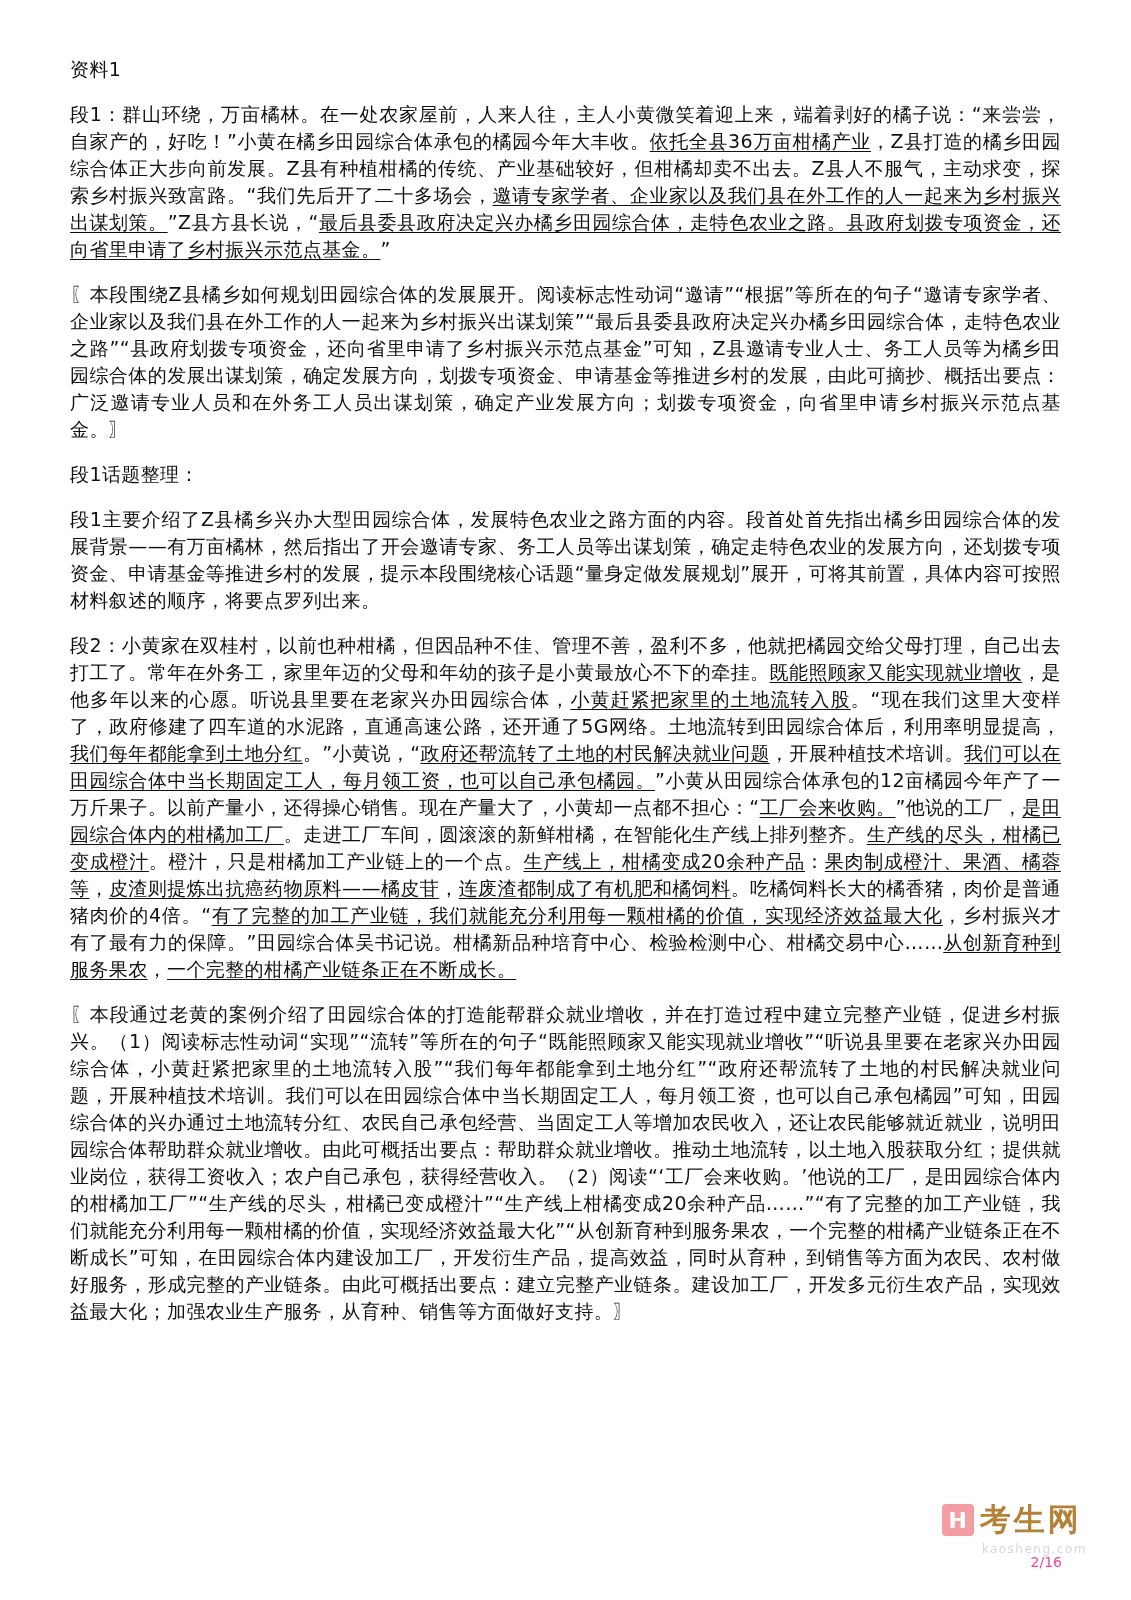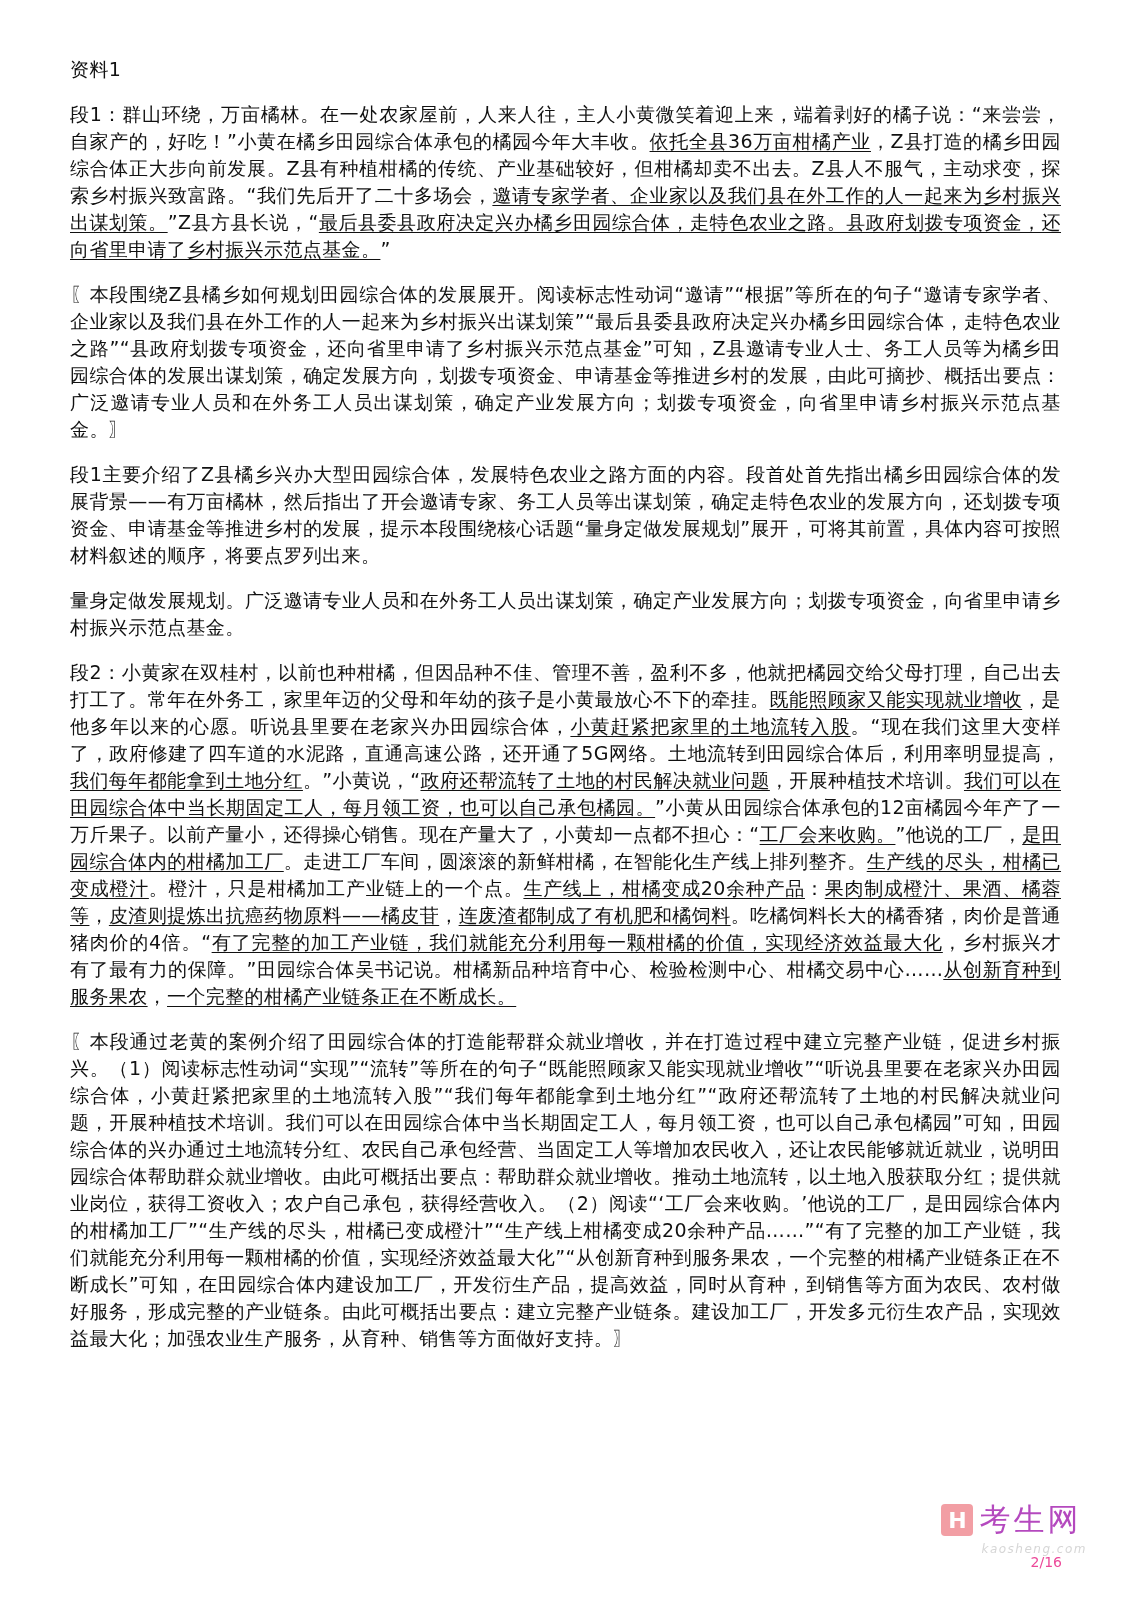--- a/index.html
+++ b/index.html
@@ -40,50 +40,49 @@
     border-radius: 4px;
     background: #f0868e;
     color: #ffffff;
     font-weight: 700;
     font-size: 22px;
     display: flex; align-items: center; justify-content: center;
   }
   .wm-icon::before { content: "H"; }
   .wm-title {
     font-size: 31px;
-    font-weight: 400;
-    color: #a21caf;
+    font-weight: 700;
+    color: #a16207;
     letter-spacing: 3px;
   }
   .wm-domain {
     font-size: 12px;
     color: #cccccc;
     letter-spacing: 1.5px;
     margin-left: 40px;
     margin-top: 1px;
-    font-style: italic;
   }
   .page-number {
     position: absolute;
     right: 69px;
     bottom: 30px;
     font-size: 14px;
     color: #ec4899;
   }
 </style>
 </head>
 <body>
 
 <div class="page">
   <div>
       <div class="heading"><span class="b">资料1</span></div>
       <div class="para"><span class="b">段1：</span><span>群山环绕，万亩橘林。在一处农家屋前，人来人往，主人小黄微笑着迎上来，端着剥好的橘子说：“来尝尝，自家产的，好吃！”小黄在橘乡田园综合体承包的橘园今年大丰收。</span><span class="u">依托全县36万亩柑橘产业</span><span>，Z县打造的橘乡田园综合体正大步向前发展。Z县有种植柑橘的传统、产业基础较好，但柑橘却卖不出去。Z县人不服气，主动求变，探索乡村振兴致富路。“我们先后开了二十多场会，</span><span class="u">邀请专家学者、企业家以及我们县在外工作的人一起来为乡村振兴出谋划策。</span><span>”Z县方县长说，“</span><span class="u">最后县委县政府决定兴办橘乡田园综合体，走特色农业之路。县政府划拨专项资金，还向省里申请了乡村振兴示范点基金。</span><span>”</span></div>
       <div class="para"><span>〖本段围绕Z县橘乡如何规划田园综合体的发展展开。阅读标志性动词“邀请”“根据”等所在的句子“邀请专家学者、企业家以及我们县在外工作的人一起来为乡村振兴出谋划策”“最后县委县政府决定兴办橘乡田园综合体，走特色农业之路”“县政府划拨专项资金，还向省里申请了乡村振兴示范点基金”可知，Z县邀请专业人士、务工人员等为橘乡田园综合体的发展出谋划策，确定发展方向，划拨专项资金、申请基金等推进乡村的发展，由此可</span><span class="b">摘抄、概括出要点：广泛邀请专业人员和在外务工人员出谋划策，确定产业发展方向；划拨专项资金，向省里申请乡村振兴示范点基金。〗</span></div>
+      <div class="heading"><span class="b">段1话题整理：</span></div>
       <div class="para"><span>段1主要介绍了Z县橘乡兴办大型田园综合体，发展特色农业之路方面的内容。段首处首先指出橘乡田园综合体的发展背景——有万亩橘林，然后指出了开会邀请专家、务工人员等出谋划策，确定走特色农业的发展方向，还划拨专项资金、申请基金等推进乡村的发展，提示本段围绕核心话题“量身定做发展规划”展开，可将其前置，具体内容可按照材料叙述的顺序，将要点罗列出来。</span></div>
-      <div class="para"><span>量身定做发展规划。广泛邀请专业人员和在外务工人员出谋划策，确定产业发展方向；划拨专项资金，向省里申请乡村振兴示范点基金。</span></div>
       <div class="para"><span class="b">段2：</span><span>小黄家在双桂村，以前也种柑橘，但因品种不佳、管理不善，盈利不多，他就把橘园交给父母打理，自己出去打工了。常年在外务工，家里年迈的父母和年幼的孩子是小黄最放心不下的牵挂。</span><span class="u">既能照顾家又能实现就业增收</span><span>，是他多年以来的心愿。听说县里要在老家兴办田园综合体，</span><span class="u">小黄赶紧把家里的土地流转入股</span><span>。“现在我们这里大变样了，政府修建了四车道的水泥路，直通高速公路，还开通了5G网络。土地流转到田园综合体后，利用率明显提高，</span><span class="u">我们每年都能拿到土地分红</span><span>。”小黄说，“</span><span class="u">政府还帮流转了土地的村民解决就业问题</span><span>，开展种植技术培训。</span><span class="u">我们可以在田园综合体中当长期固定工人，每月领工资，也可以自己承包橘园。</span><span>”小黄从田园综合体承包的12亩橘园今年产了一万斤果子。以前产量小，还得操心销售。现在产量大了，小黄却一点都不担心：“</span><span class="u">工厂会来收购。</span><span>”他说的工厂，</span><span class="u">是田园综合体内的柑橘加工厂</span><span>。走进工厂车间，圆滚滚的新鲜柑橘，在智能化生产线上排列整齐。</span><span class="u">生产线的尽头，柑橘已变成橙汁</span><span>。橙汁，只是柑橘加工产业链上的一个点。</span><span class="u">生产线上，柑橘变成20余种产品</span><span>：</span><span class="u">果肉制成橙汁、果酒、橘蓉等</span><span>，</span><span class="u">皮渣则提炼出抗癌药物原料——橘皮苷</span><span>，</span><span class="u">连废渣都制成了有机肥和橘饲料</span><span>。吃橘饲料长大的橘香猪，肉价是普通猪肉价的4倍。“</span><span class="u">有了完整的加工产业链，我们就能充分利用每一颗柑橘的价值，实现经济效益最大化</span><span>，乡村振兴才有了最有力的保障。”田园综合体吴书记说。柑橘新品种培育中心、检验检测中心、柑橘交易中心……</span><span class="u">从创新育种到服务果农</span><span>，</span><span class="u">一个完整的柑橘产业链条正在不断成长。</span></div>
       <div class="para"><span>〖本段通过老黄的案例介绍了田园综合体的打造能帮群众就业增收，并在打造过程中建立完整产业链，促进乡村振兴。（1）阅读标志性动词“实现”“流转”等所在的句子“既能照顾家又能实现就业增收”“听说县里要在老家兴办田园综合体，小黄赶紧把家里的土地流转入股”“我们每年都能拿到土地分红”“政府还帮流转了土地的村民解决就业问题，开展种植技术培训。我们可以在田园综合体中当长期固定工人，每月领工资，也可以自己承包橘园”可知，田园综合体的兴办通过土地流转分红、农民自己承包经营、当固定工人等增加农民收入，还让农民能够就近就业，说明田园综合体帮助群众就业增收。由此可</span><span class="b">概括出要点：帮助群众就业增收。推动土地流转，以土地入股获取分红；提供就业岗位，获得工资收入；农户自己承包，获得经营收入。</span><span>（2）阅读“‘工厂会来收购。’他说的工厂，是田园综合体内的柑橘加工厂”“生产线的尽头，柑橘已变成橙汁”“生产线上柑橘变成20余种产品……”“有了完整的加工产业链，我们就能充分利用每一颗柑橘的价值，实现经济效益最大化”“从创新育种到服务果农，一个完整的柑橘产业链条正在不断成长”可知，在田园综合体内建设加工厂，开发衍生产品，提高效益，同时从育种，到销售等方面为农民、农村做好服务，形成完整的产业链条。由此可</span><span class="b">概括出要点：建立完整产业链条。建设加工厂，开发多元衍生农产品，实现效益最大化；加强农业生产服务，从育种、销售等方面做好支持。〗</span></div>
     </div>
 
   <div class="watermark">
     <div class="wm-row">
       <span class="wm-icon"></span>
       <span class="wm-title">考生网</span>
     </div>
     <div class="wm-domain">kaosheng.com</div>

